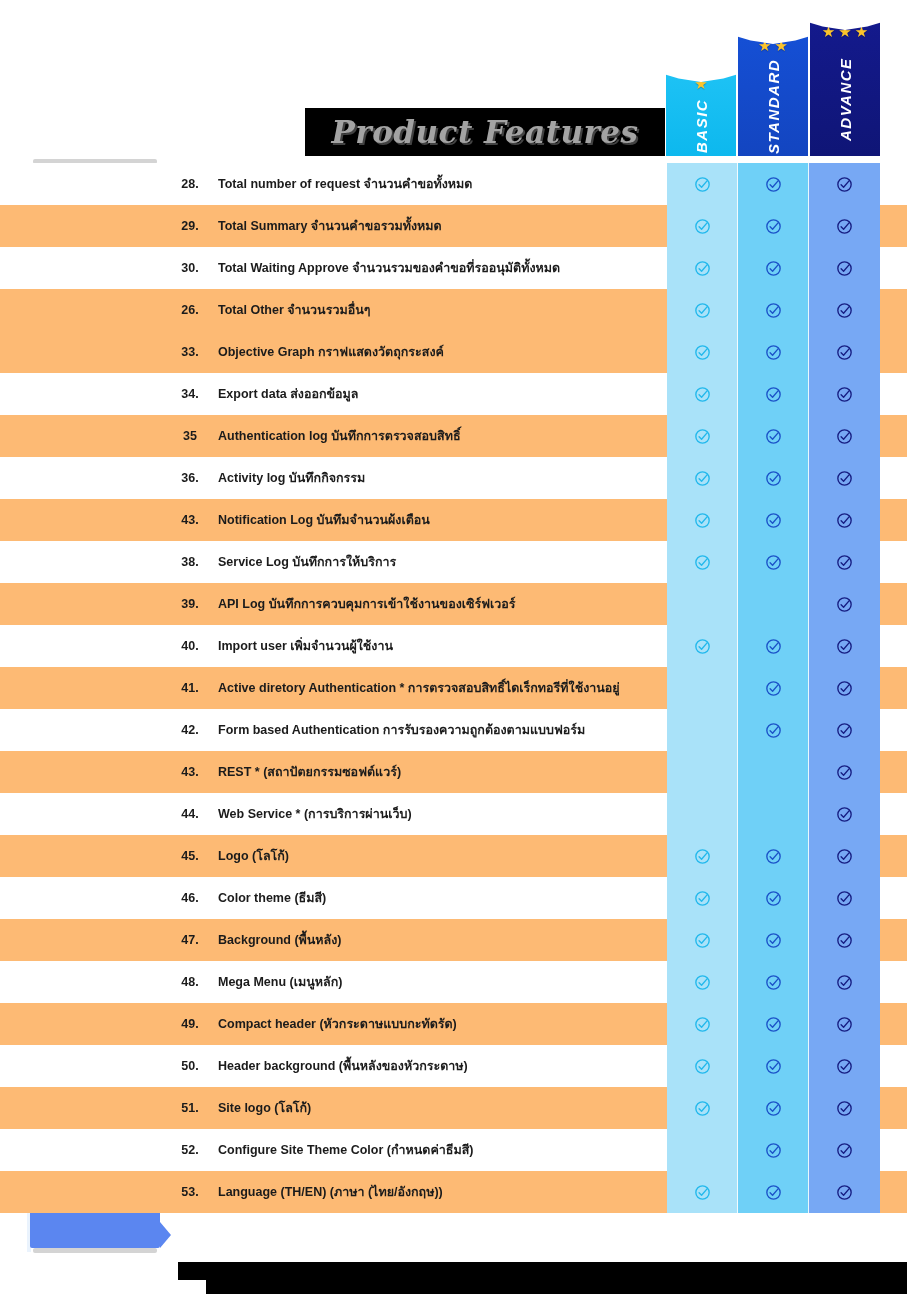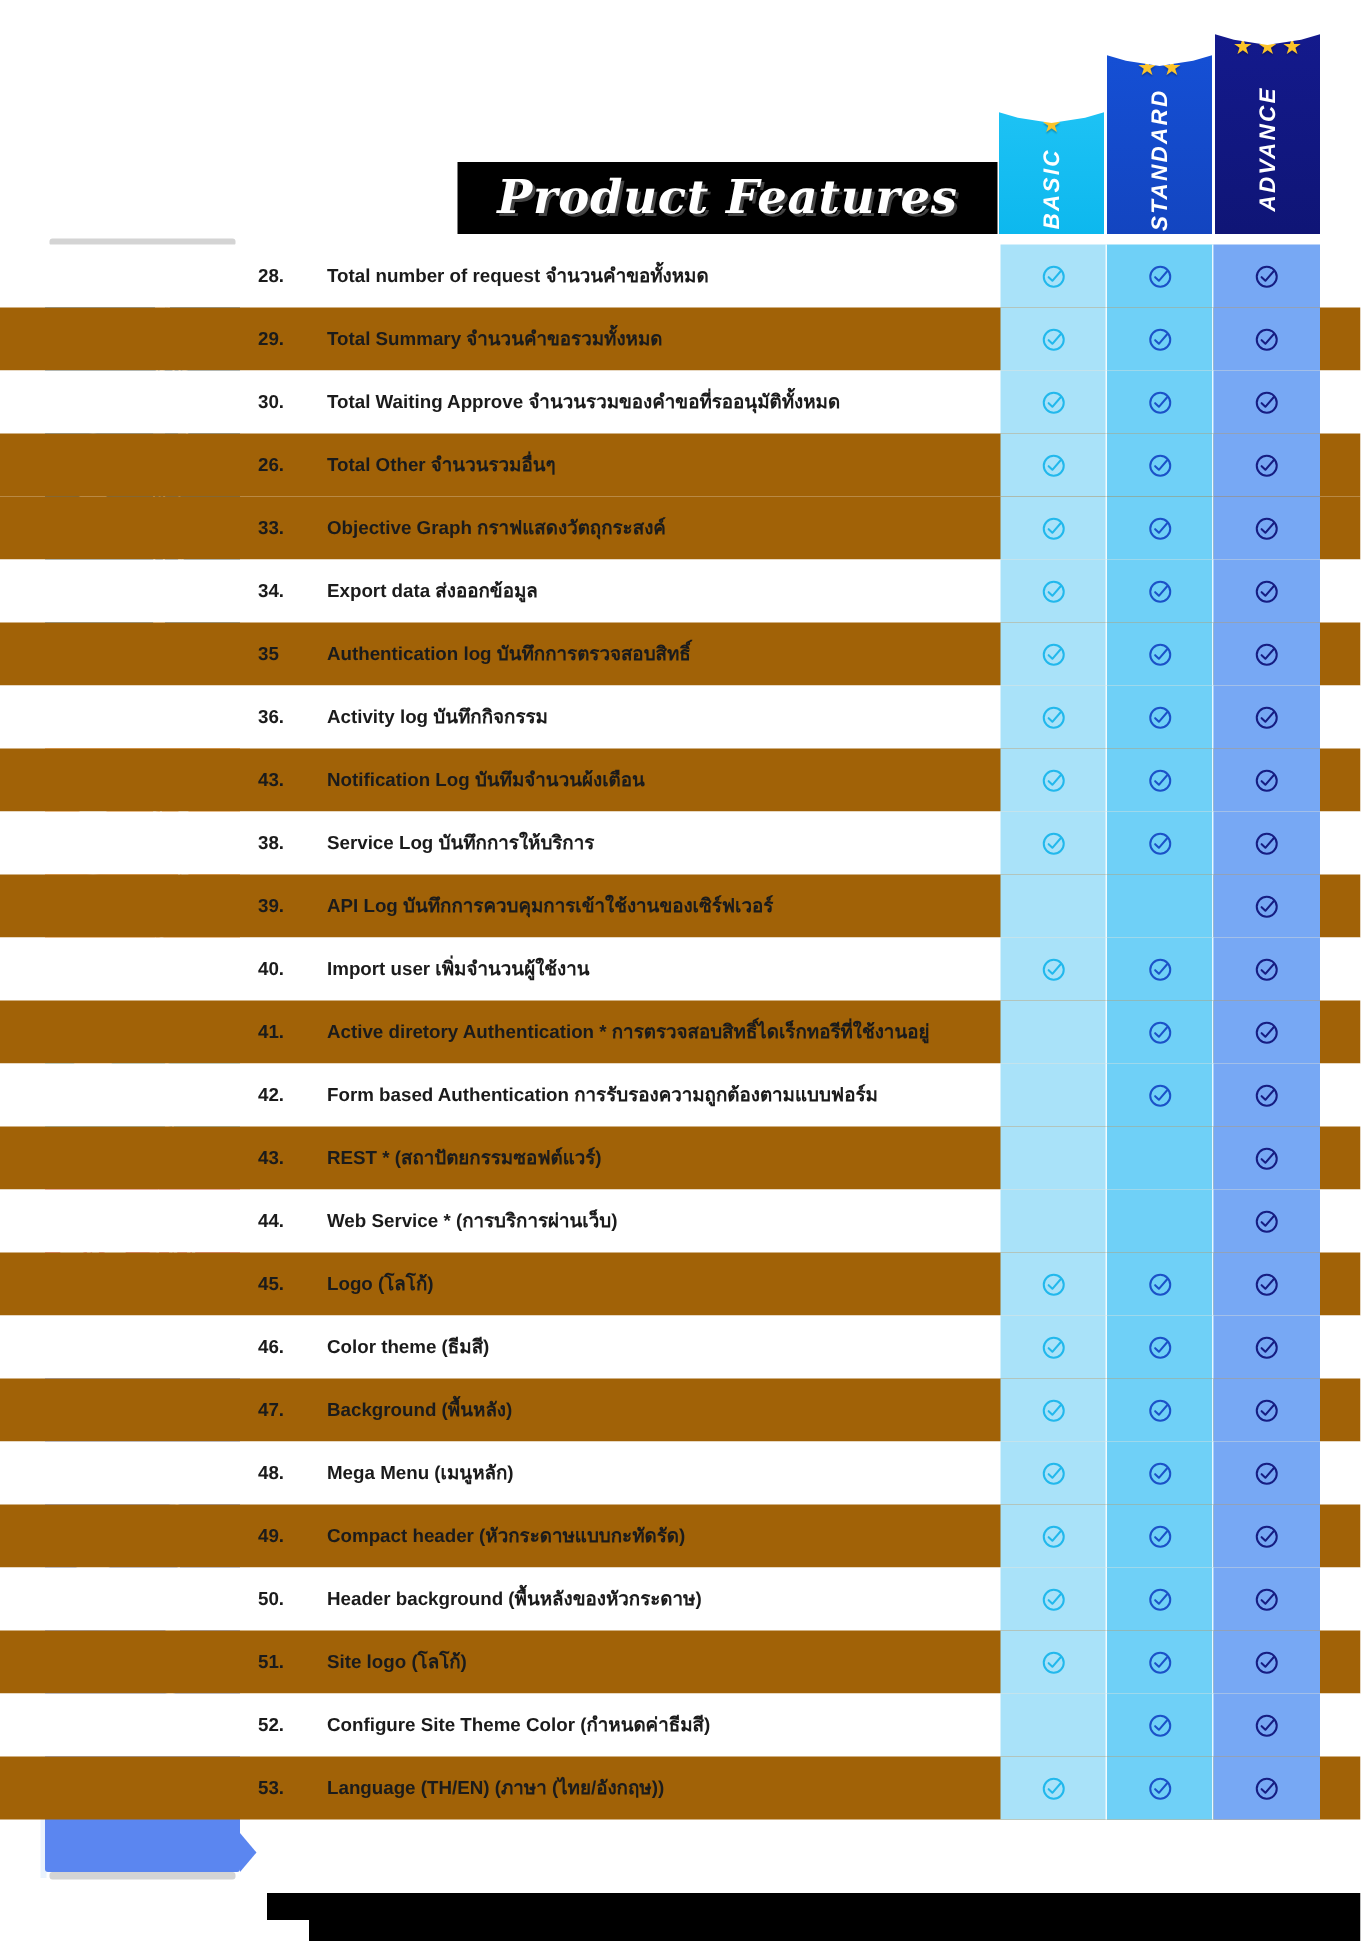--- a/index.html
+++ b/index.html
@@ -25,21 +25,21 @@
   .title-banner {
     position: absolute; left: 305px; top: 108px;
     width: 360px; height: 48px;
     background: #000;
     display: flex; align-items: center; justify-content: center;
   }
   .title-banner .title-text {
     font-family: "DejaVu Serif", "Liberation Serif", serif;
     font-style: italic; font-weight: 700;
     font-size: 31px; letter-spacing: .5px;
-    color: #ffffff;
+    color: #a3a3a3;
     text-shadow: 2px 2px 0 rgba(120,120,120,.55);
     white-space: nowrap;
   }
 
   
   .ribbon {
     position: absolute;
     display: flex; flex-direction: column;
     align-items: center;
     overflow: hidden;
@@ -68,23 +68,23 @@
   #ribbon-advance  { left: 810px; top: 14px;  width: 70px; height: 142px; background: linear-gradient(180deg,#141a8e 0%,#0f1576 100%); }
 
   
   .table-wrap { position: absolute; left: 0; top: 163px; width: 907px; }
   .feature-row {
     position: relative;
     height: 42px;
     display: flex; align-items: center;
     background: #ffffff;
   }
-  .feature-row.alt { background: #a16207; }
+  .feature-row.alt { background: #fdba74; }
   .row-num {
-    width: 36px; text-align: left; flex: 0 0 36px;
+    width: 36px; text-align: center; flex: 0 0 36px;
     font-size: 12.5px; font-weight: 700; color: #1b1b1b;
     margin-left: 172px;
   }
   .row-label {
     flex: 1; margin-left: 10px;
     font-size: 12.5px; font-weight: 700; color: #1b1b1b;
     white-space: nowrap; overflow: hidden;
   }
   .cells { display: flex; position: absolute; right: 27px; top: 0; height: 100%; }
   .cell {

